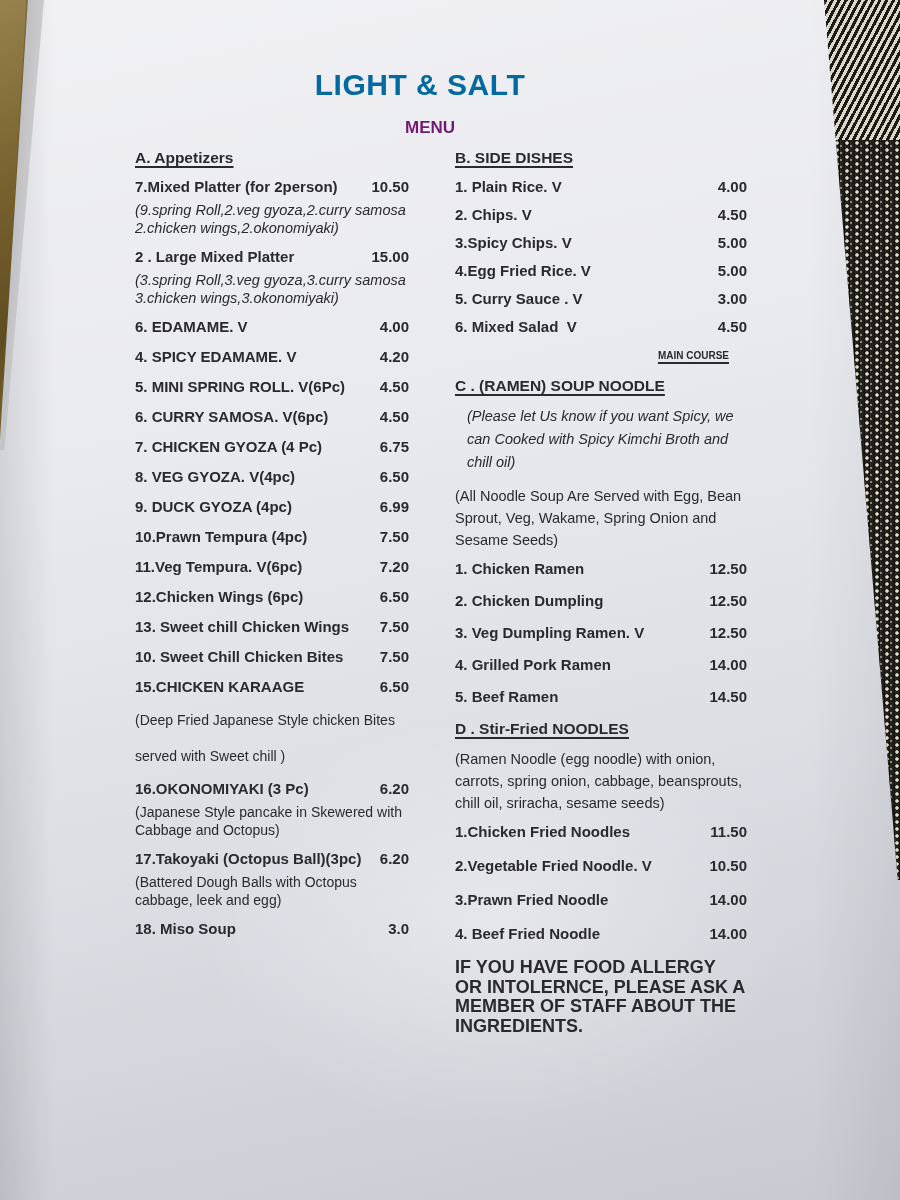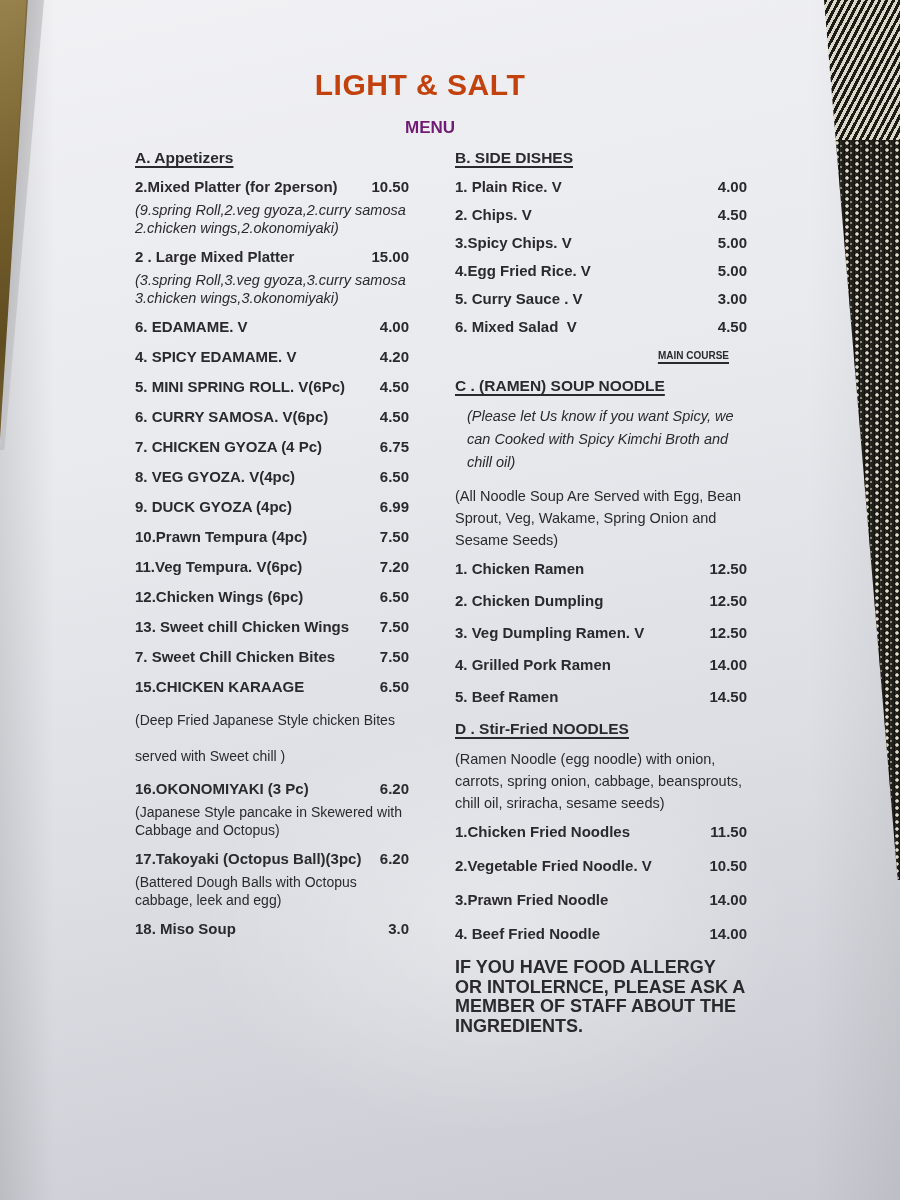--- a/index.html
+++ b/index.html
@@ -35,21 +35,21 @@
   .mat-body{position:absolute;inset:140px 0 0 0;background:#201f19;
     background-image:
       radial-gradient(circle at 3px 3px,#e2ddcc 1.4px,rgba(0,0,0,0) 2px),
       radial-gradient(circle at 7px 6px,#8d897a 1px,rgba(0,0,0,0) 1.6px),
       repeating-linear-gradient(90deg,rgba(0,0,0,.45) 0 1px,rgba(255,255,255,.06) 1px 2px,rgba(0,0,0,0) 2px 5px);
     background-size:10px 7px,10px 7px,auto;
   }
   
   .content{position:absolute;left:0;top:0;width:900px;color:#2a2a2e;}
   .title{position:absolute;left:0;top:68px;width:840px;text-align:center;
-    font-size:30px;font-weight:bold;letter-spacing:.5px;color:#c2410c;}
+    font-size:30px;font-weight:bold;letter-spacing:.5px;color:#0369a1;}
   .menu-label{position:absolute;left:0;top:118px;width:860px;text-align:center;
     font-size:17px;font-weight:bold;color:#701a75;}
   .col{position:absolute;top:148px;}
   .col-left{left:135px;width:274px;}
   .col-right{left:455px;width:292px;}
   .sec-h{font-size:15.5px;font-weight:bold;line-height:20px;margin-bottom:9px;
     text-decoration:underline;text-decoration-thickness:1.5px;text-underline-offset:3px;
     white-space:pre-wrap;}
   .main-course{font-size:10px;font-weight:bold;text-align:right;line-height:22px;
     margin:3px 18px 9px 0;
@@ -81,21 +81,21 @@
 </div>
 
 <div class="content">
   <div class="title">LIGHT &amp; SALT</div>
   <div class="menu-label">MENU</div>
 
   <div class="col col-left">
     <div class="sec-h">A. Appetizers</div>
     <div class="rows-a">
         <div class="mi">
-          <span class="mi-l">2.Mixed Platter (for 2person)</span>
+          <span class="mi-l">7.Mixed Platter (for 2person)</span>
           <span class="mi-p">10.50</span>
         </div>
         <div class="nt it">(9.spring Roll,2.veg gyoza,2.curry samosa 2.chicken wings,2.okonomiyaki)</div>
         <div class="mi">
           <span class="mi-l">2 . Large Mixed Platter</span>
           <span class="mi-p">15.00</span>
         </div>
         <div class="nt it">(3.spring Roll,3.veg gyoza,3.curry samosa 3.chicken wings,3.okonomiyaki)</div>
         <div class="mi">
           <span class="mi-l">6. EDAMAME. V</span>
@@ -135,21 +135,21 @@
         </div>
         <div class="mi">
           <span class="mi-l">12.Chicken Wings (6pc)</span>
           <span class="mi-p">6.50</span>
         </div>
         <div class="mi">
           <span class="mi-l">13. Sweet chill Chicken Wings</span>
           <span class="mi-p">7.50</span>
         </div>
         <div class="mi">
-          <span class="mi-l">7. Sweet Chill Chicken Bites</span>
+          <span class="mi-l">10. Sweet Chill Chicken Bites</span>
           <span class="mi-p">7.50</span>
         </div>
         <div class="mi">
           <span class="mi-l">15.CHICKEN KARAAGE</span>
           <span class="mi-p">6.50</span>
         </div>
         <div class="nt sp">(Deep Fried Japanese Style chicken Bites</div>
         <div class="nt sp">served with Sweet chill )</div>
         <div class="mi">
           <span class="mi-l">16.OKONOMIYAKI (3 Pc)</span>

